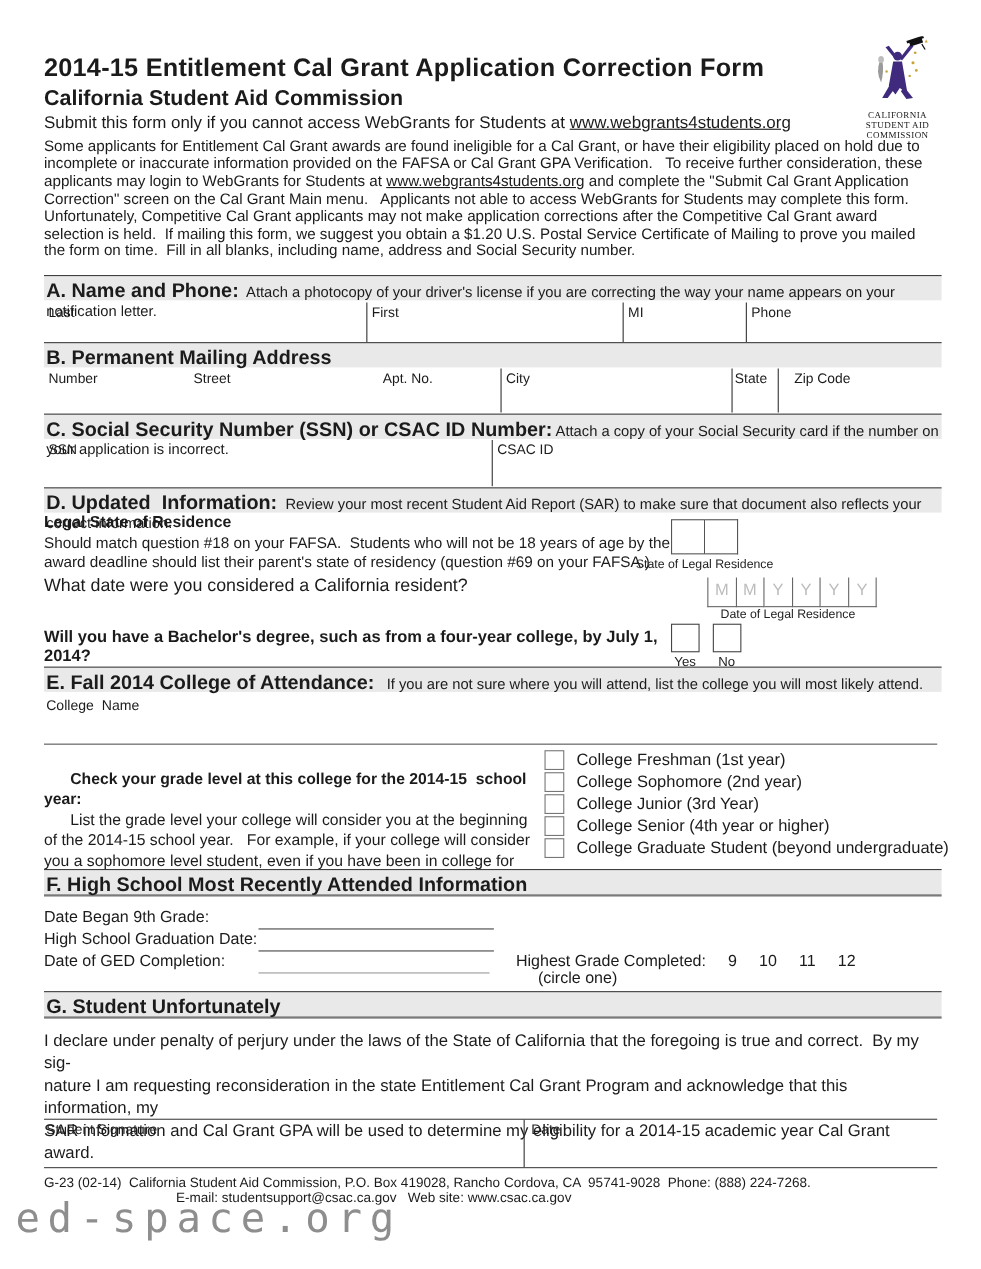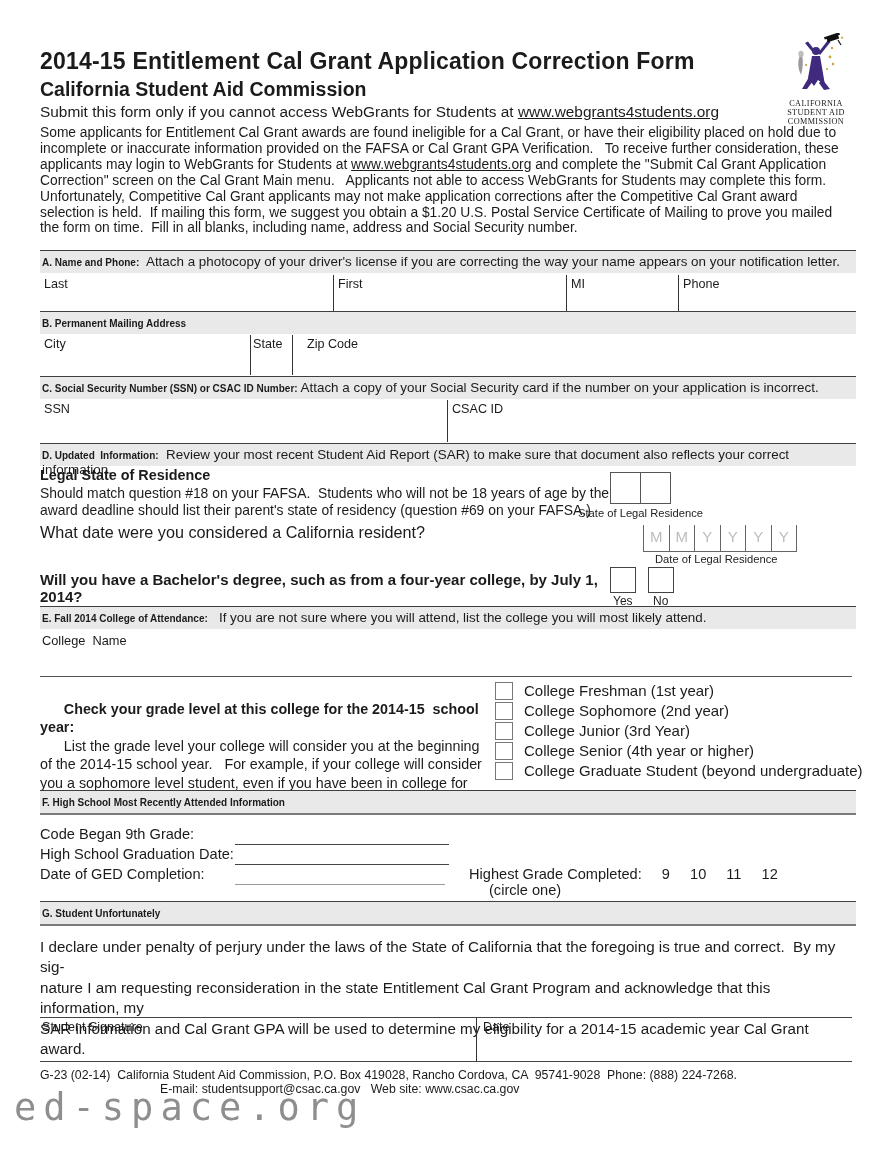--- a/index.html
+++ b/index.html
@@ -20,21 +20,21 @@
   
   .logo { position:absolute; top:33px; right:36px; width:80px; text-align:center; }
   .logo-text { font-family:"Liberation Serif", serif; font-size:8.2px; line-height:9px; letter-spacing:.4px; color:#222; }
 
   
   .band {
     position:absolute; left:0; width:812px; height:19px; background:#e9e9e9;
     border-top:1.5px solid #3f3f3f; padding:3px 2px 0 2px; box-sizing:content-box;
     font-size:13.4px;
   }
-  .band b { font-size:10px; }
+  .band b { font-size:18px; }
   .band-heavy { border-bottom:2px solid #7a7a7a; }
 
   
   .frow { position:absolute; left:0; width:812px; display:flex; }
   .fcell { position:relative; box-sizing:border-box; padding:2px 0 0 4px; font-size:12.6px; }
   .fcell + .fcell { border-left:1.5px solid #333; }
   .sublabel { position:absolute; top:2px; font-size:12.6px; }
 
   
   .dwrap { position:absolute; left:0; top:467px; width:812px; height:139px; }
@@ -137,20 +137,25 @@
     <div class="band pre" style="top:250px;"><b>A. Name and Phone:</b><span>  Attach a photocopy of your driver's license if you are correcting the way your name appears on your notification letter.</span></div>
     <div class="frow" style="top:274.5px; height:36px;">
       <div class="fcell" style="width:293px;"><span>Last</span></div>
       <div class="fcell" style="width:233px;"><span>First</span></div>
       <div class="fcell" style="width:112px;"><span>MI</span></div>
       <div class="fcell" style="width:174px;"><span>Phone</span></div>
     </div>
 
     <div class="band" style="top:311px;"><b>B. Permanent Mailing Address</b></div>
     <div class="frow" style="top:334.5px; height:40px;">
+      <div class="fcell" style="width:415px;">
+        <span class="sublabel" style="left:4px;">Number</span>
+        <span class="sublabel" style="left:136px;">Street</span>
+        <span class="sublabel" style="left:308px;">Apt. No.</span>
+      </div>
       <div class="fcell" style="width:210px;"><span>City</span></div>
       <div class="fcell" style="width:42px; padding-left:2px;"><span>State</span></div>
       <div class="fcell" style="width:145px; padding-left:14px;"><span>Zip Code</span></div>
     </div>
 
     <div class="band pre" style="top:376px;"><b>C. Social Security Number (SSN) or CSAC ID Number:</b><span> Attach a copy of your Social Security card if the number on your application is incorrect.</span></div>
     <div class="frow" style="top:399.5px; height:42px;">
       <div class="fcell" style="width:407px;"><span>SSN</span></div>
       <div class="fcell" style="width:405px;"><span>CSAC ID</span></div>
     </div>
@@ -211,21 +216,21 @@
         <span class="opt-label">College Senior (4th year or higher)</span>
       </div>
       <div class="opt">
         <div class="cbox"></div>
         <span class="opt-label">College Graduate Student (beyond undergraduate)</span>
       </div>
     </div>
 
     <div class="band band-heavy" style="top:790px;"><b>F. High School Most Recently Attended Information</b></div>
     <div class="f-row" style="top:826px;">
-      <span>Code Began 9th Grade:</span>
+      <span>Date Began 9th Grade:</span>
       <span class="uline"></span>
     </div>
     <div class="f-row" style="top:846px;">
       <span>High School Graduation Date:</span>
       <span class="uline"></span>
     </div>
     <div class="f-row" style="top:866px;">
       <span>Date of GED Completion:</span>
       <span class="uline uline-light"></span>
       <span class="hgc">

